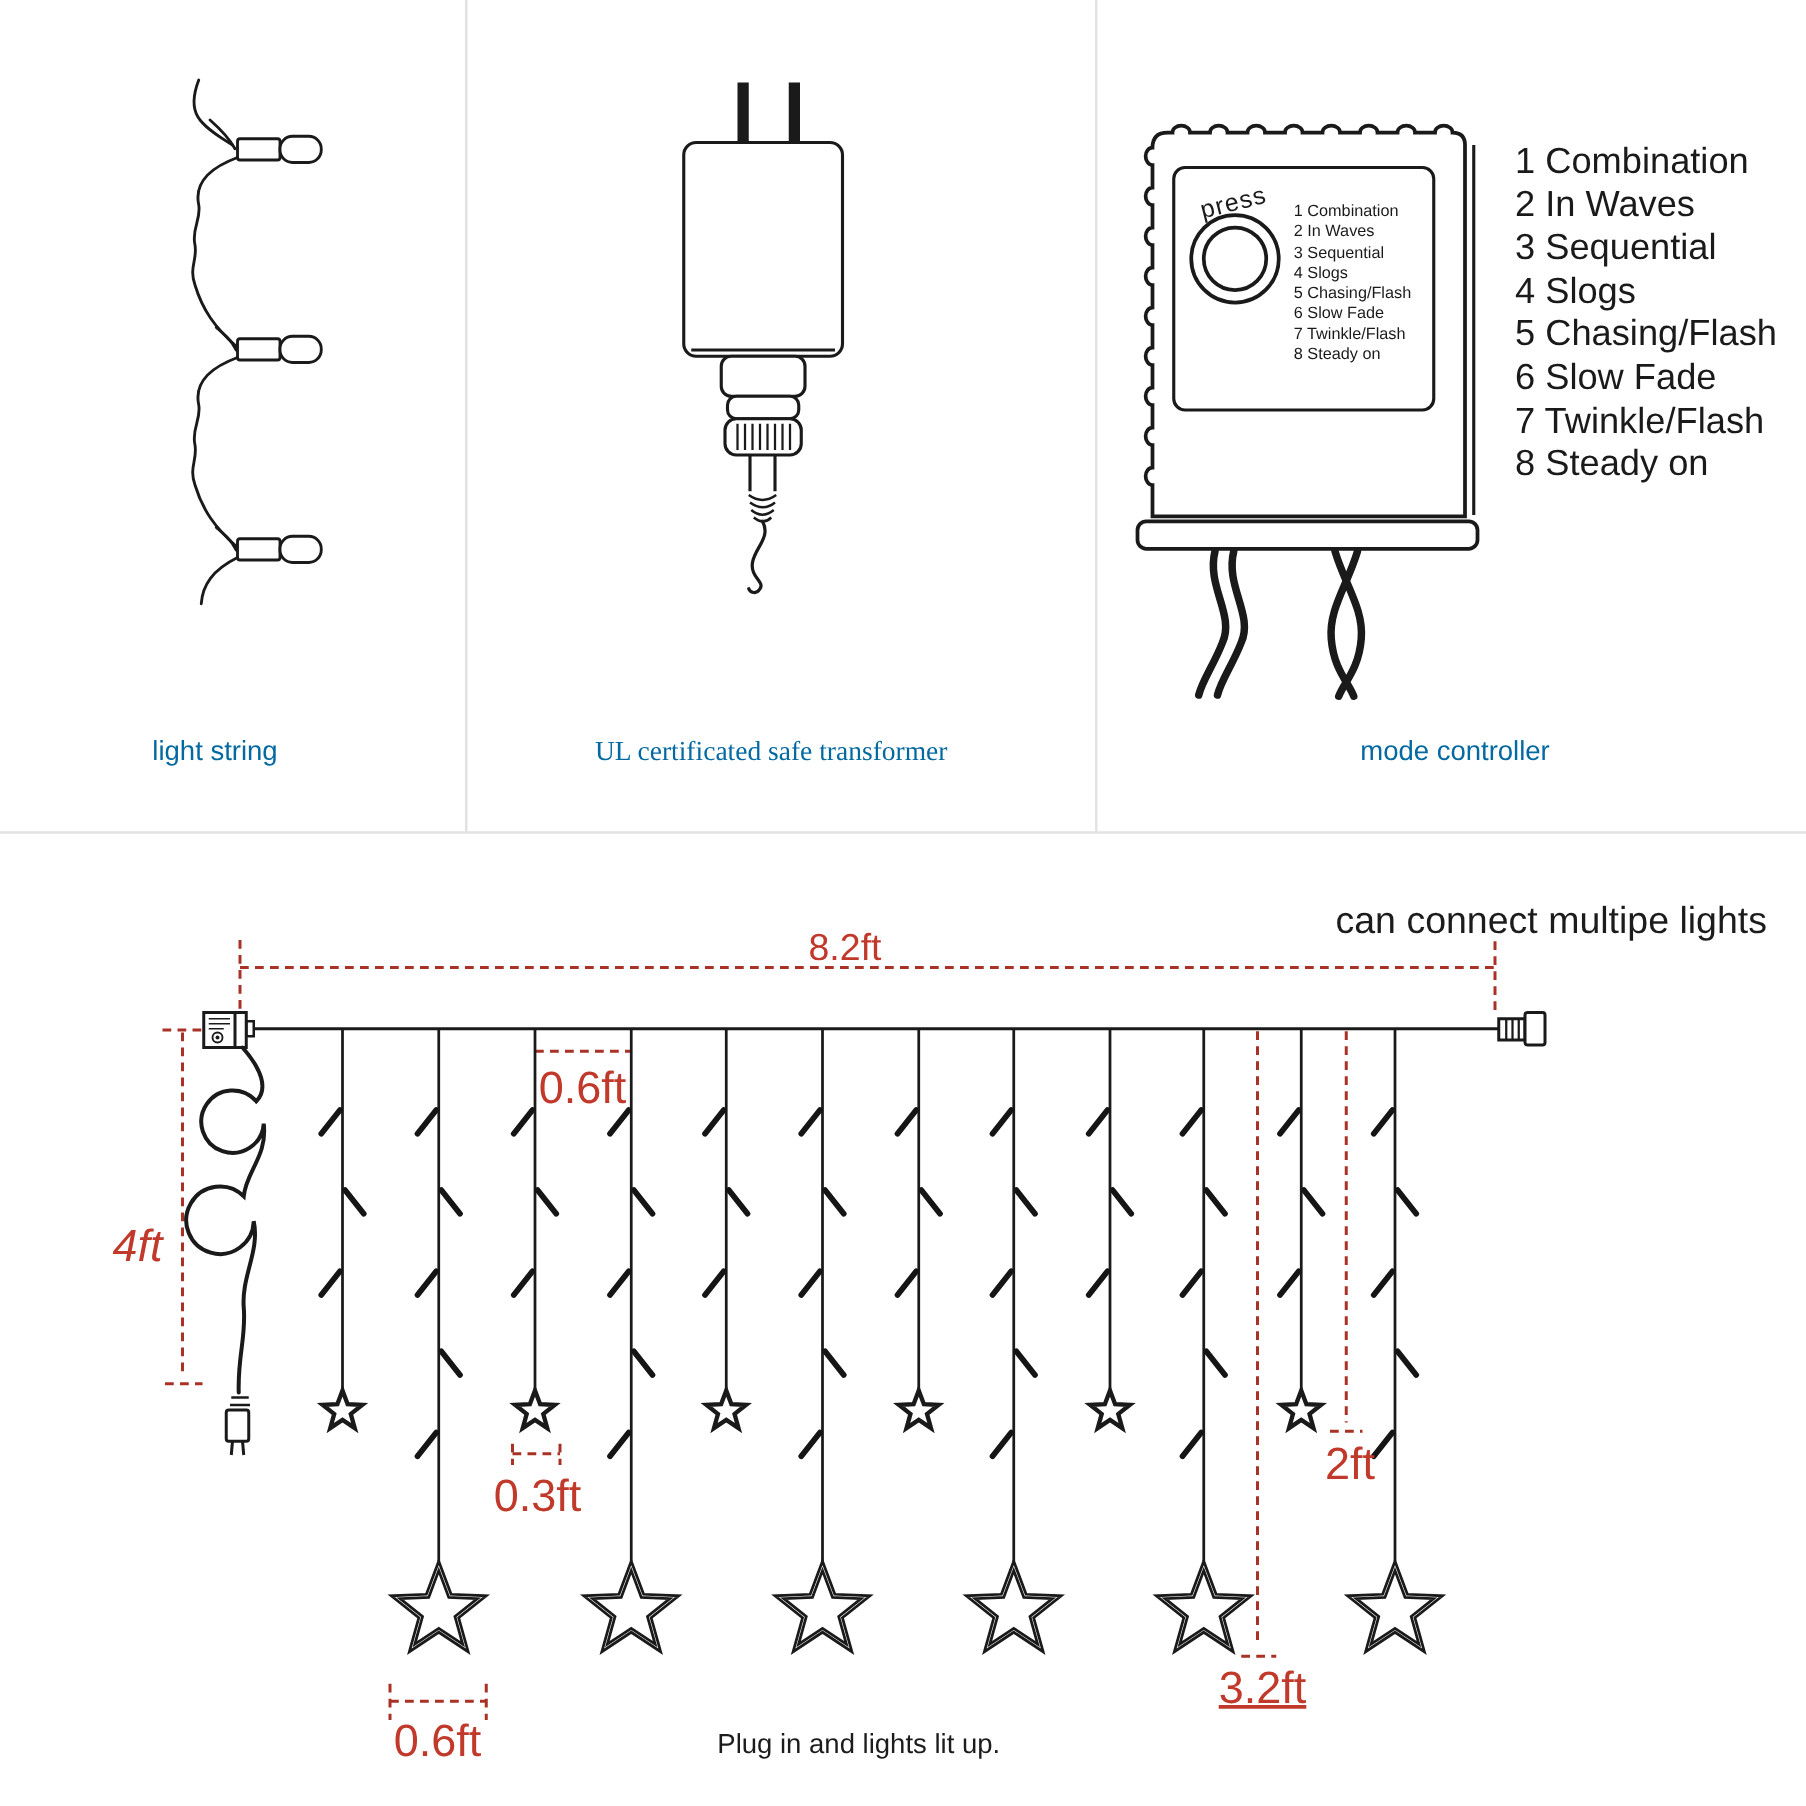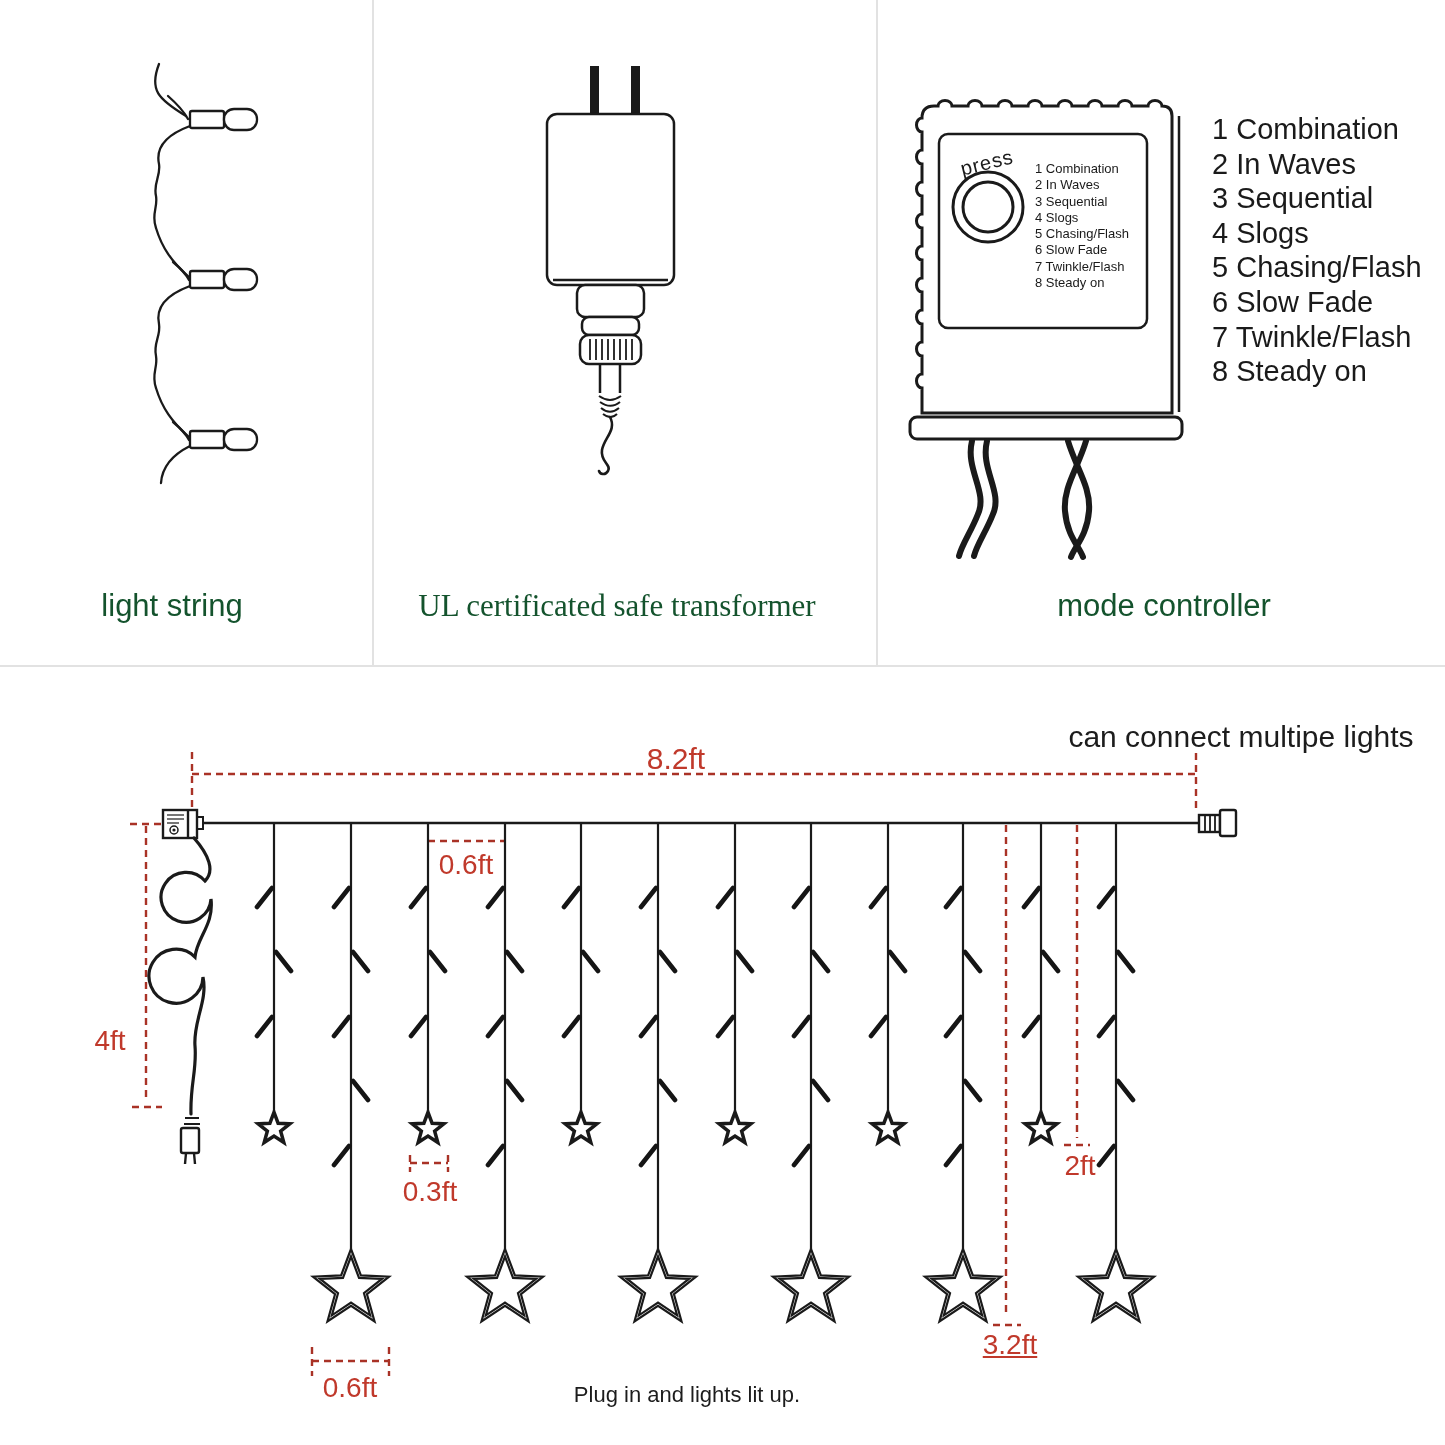--- a/index.html
+++ b/index.html
@@ -1,20 +1,20 @@
 <!DOCTYPE html>
 <html><head>
 <meta charset="utf-8">
 <style>
   html,body{margin:0;padding:0;background:#fff;}
   body{width:1445px;height:1445px;position:relative;font-family:"Liberation Sans",sans-serif;overflow:hidden;}
   .divider-v{position:absolute;top:0;width:2px;height:666px;background:#e2e2e2;}
   .divider-h{position:absolute;left:0;top:665px;width:1445px;height:2px;background:#e2e2e2;}
-  .caption{position:absolute;top:588px;transform:translateX(-50%);font-size:31px;color:#14532d;white-space:nowrap;}
-  .dim-label{position:absolute;transform:translateX(-50%);font-size:28px;color:#c0392b;white-space:nowrap;}
+  .caption{position:absolute;top:588px;transform:translateX(-50%);font-size:22px;color:#0369a1;white-space:nowrap;}
+  .dim-label{position:absolute;transform:translateX(-50%);font-size:36px;color:#c0392b;white-space:nowrap;}
   .black-label{position:absolute;transform:translateX(-50%);color:#1c1c1c;white-space:nowrap;}
   .press{position:absolute;left:987px;top:163px;transform:translate(-50%,-50%) rotate(-14deg);font-size:20px;color:#1a1a1a;letter-spacing:1px;}
   .modes-small{position:absolute;left:1035px;top:161px;font-size:13px;line-height:16.3px;color:#1a1a1a;}
   .modes-large{position:absolute;left:1212px;top:112px;font-size:29px;line-height:34.6px;color:#1a1a1a;}
   .modes-small div,.modes-large div{white-space:nowrap;}
   svg{position:absolute;left:0;}
 </style>
 </head>
 <body>
 
@@ -234,18 +234,18 @@
     <use href="#st" transform="translate(963,1289) scale(0.040)"></use>
       <use href="#st" transform="translate(963,1289) scale(0.0325)"></use>
     <use href="#st" transform="translate(1116,1289) scale(0.040)"></use>
       <use href="#st" transform="translate(1116,1289) scale(0.0325)"></use>
   </g>
 </svg>
 
 <div class="black-label" style="left:1196px;top:720px;font-size:30px;margin-left:45px;">can connect multipe lights</div>
 <div class="dim-label" style="left:676px;top:742px;font-size:30px;">8.2ft</div>
 <div class="dim-label" style="left:466px;top:849px;">0.6ft</div>
-<div class="dim-label" style="left:110px;top:1025px;">4ft</div>
+<div class="dim-label" style="left:110px;top:976px;font-style:italic;">4ft</div>
 <div class="dim-label" style="left:430px;top:1176px;">0.3ft</div>
 <div class="dim-label" style="left:1080px;top:1150px;">2ft</div>
 <div class="dim-label" style="left:1010px;top:1329px;text-decoration:underline;">3.2ft</div>
 <div class="dim-label" style="left:350px;top:1372px;">0.6ft</div>
 <div class="black-label" style="left:687px;top:1382px;font-size:22px;">Plug in and lights lit up.</div>
 
 </body></html>

